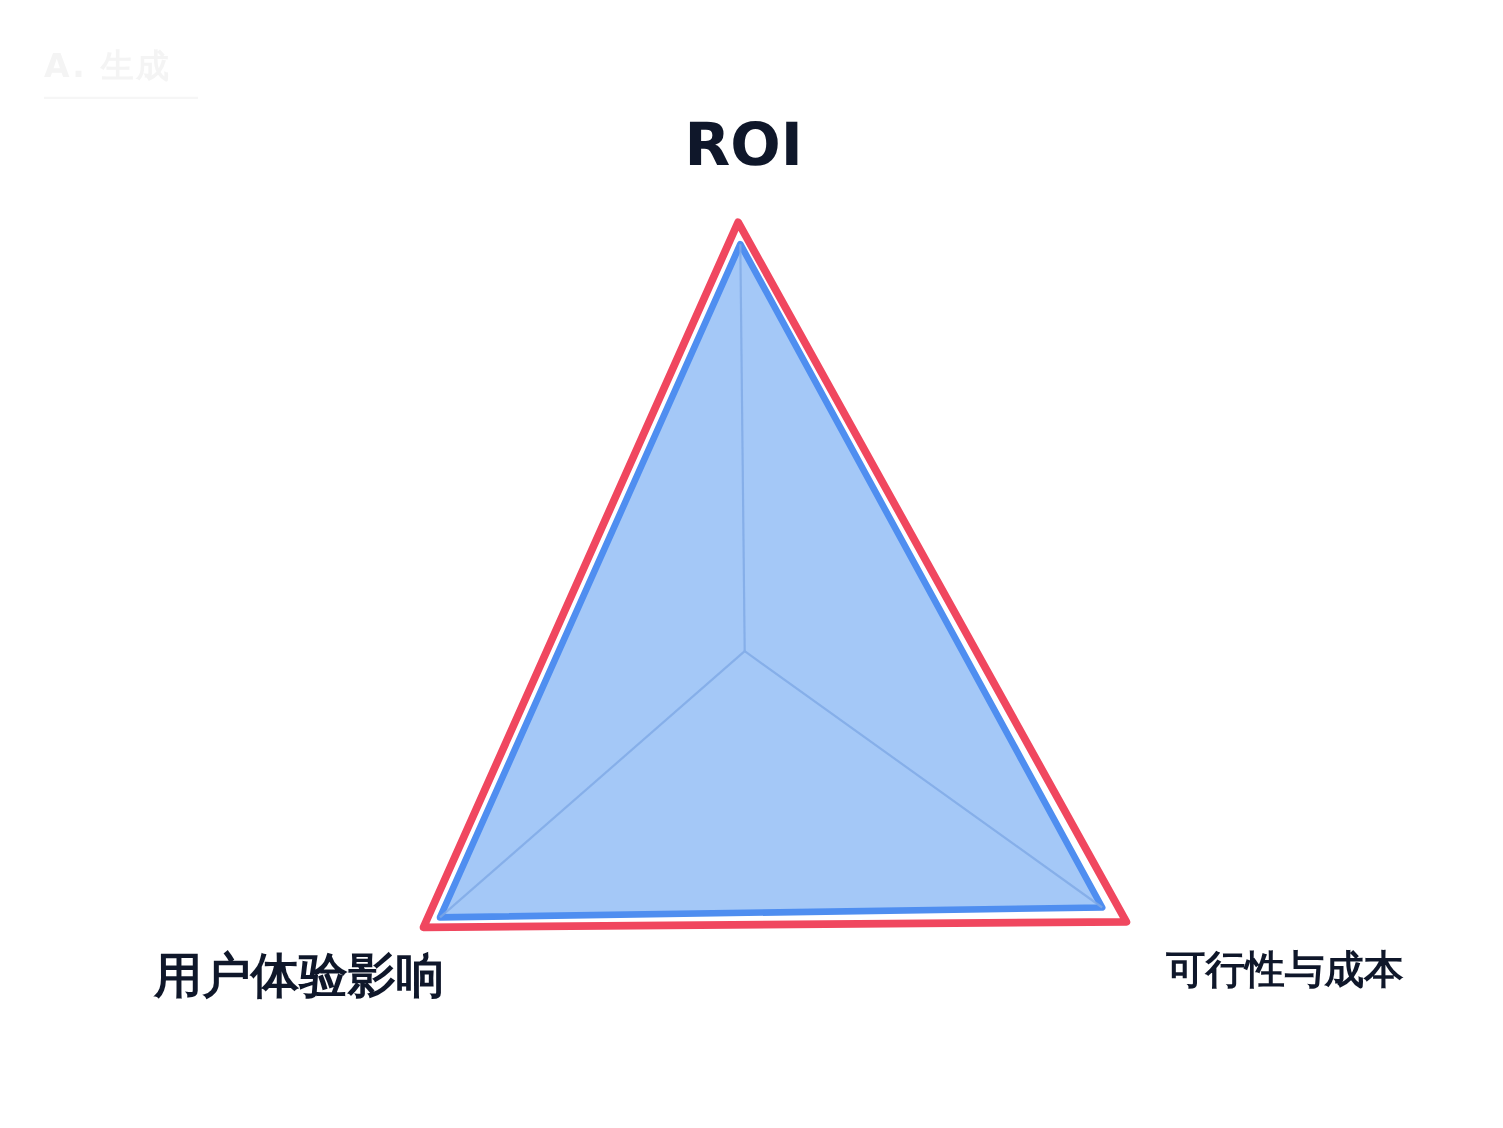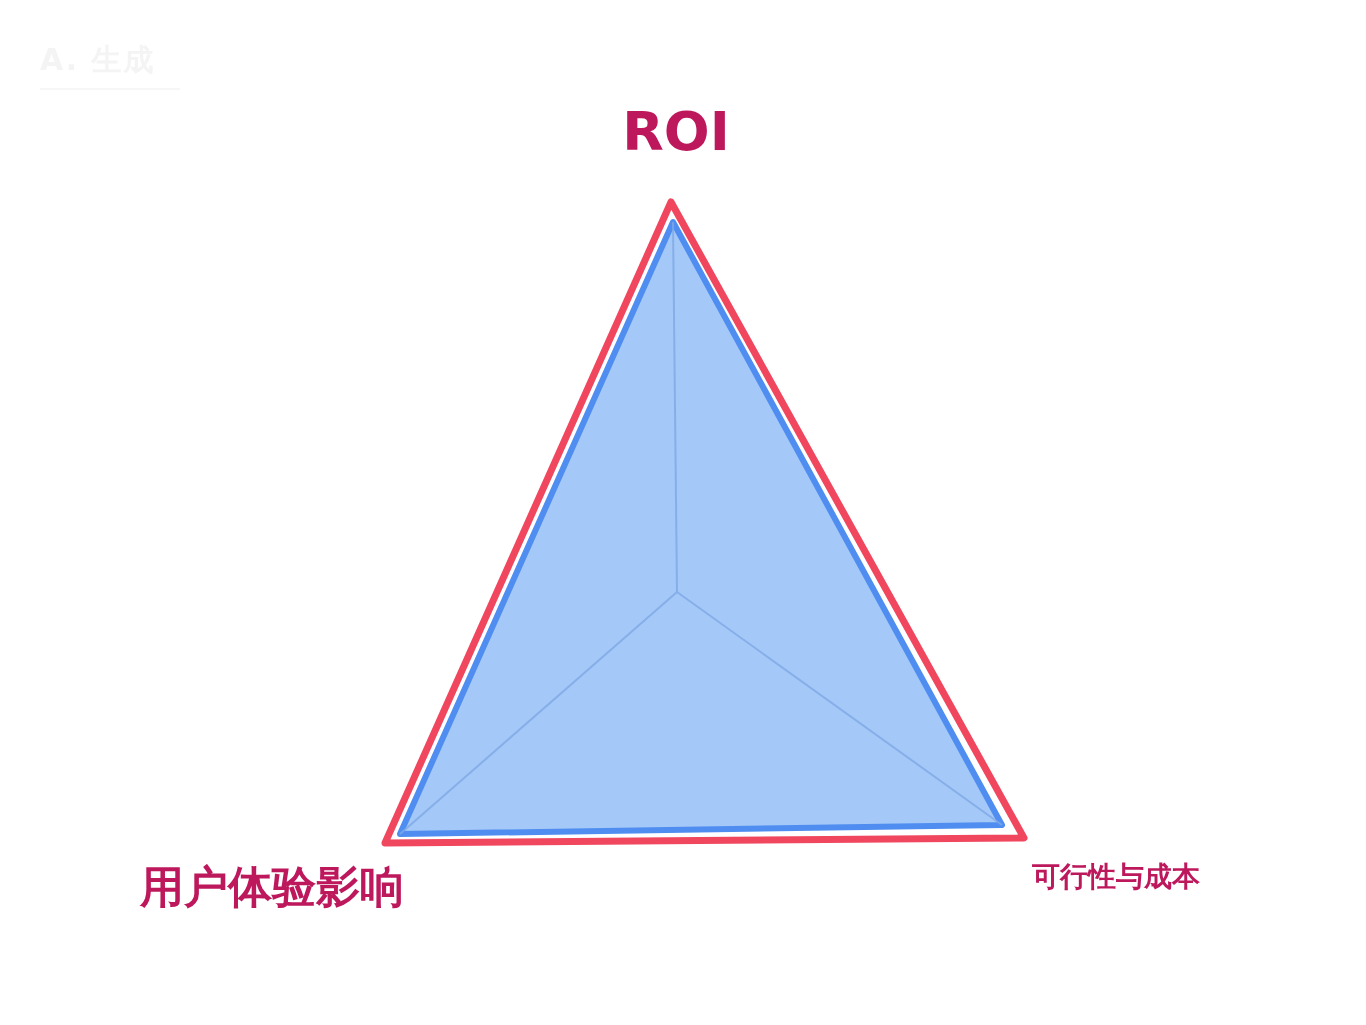--- a/index.html
+++ b/index.html
@@ -2,25 +2,25 @@
 <html><head>
   <meta charset="utf-8">
   <style>
     html, body { margin: 0; padding: 0; background: #ffffff; }
     body { width: 1366px; height: 1025px; position: relative; overflow: hidden;
            font-family: "DejaVu Sans", "Liberation Sans", sans-serif; }
     .watermark { position: absolute; left: 40px; top: 40px; width: 140px; height: 48px;
                  color: #f4f4f4; font-size: 30px; font-weight: bold; letter-spacing: 2px;
                  border-bottom: 2px solid #f6f6f6; }
     svg.radar { position: absolute; left: 0; top: 0; }
-    .axis-label { position: absolute; color: #be185d; font-weight: bold; white-space: nowrap; }
+    .axis-label { position: absolute; color: #0f172a; font-weight: bold; white-space: nowrap; }
     .label-roi { left: 0; width: 1352px; text-align: center; top: 100px; font-size: 54px;
                  font-family: "DejaVu Sans", sans-serif; }
     .label-ux { left: 104px; top: 858px; font-size: 44px; margin-left: 36px; }
-    .label-cost { left: 1032px; top: 858px; font-size: 28px; }
+    .label-cost { left: 1060px; top: 858px; font-size: 36px; }
   </style>
 </head>
 <body>
 
 <div class="watermark">A. 生成</div>
 
 <svg class="radar" width="1366" height="1025" viewBox="0 0 1366 1025">
 
   <polygon points="673,222 1002,825 400,834" fill="#a4c8f7" stroke="#4f8ef0" stroke-width="6" stroke-linejoin="round"></polygon>
 

